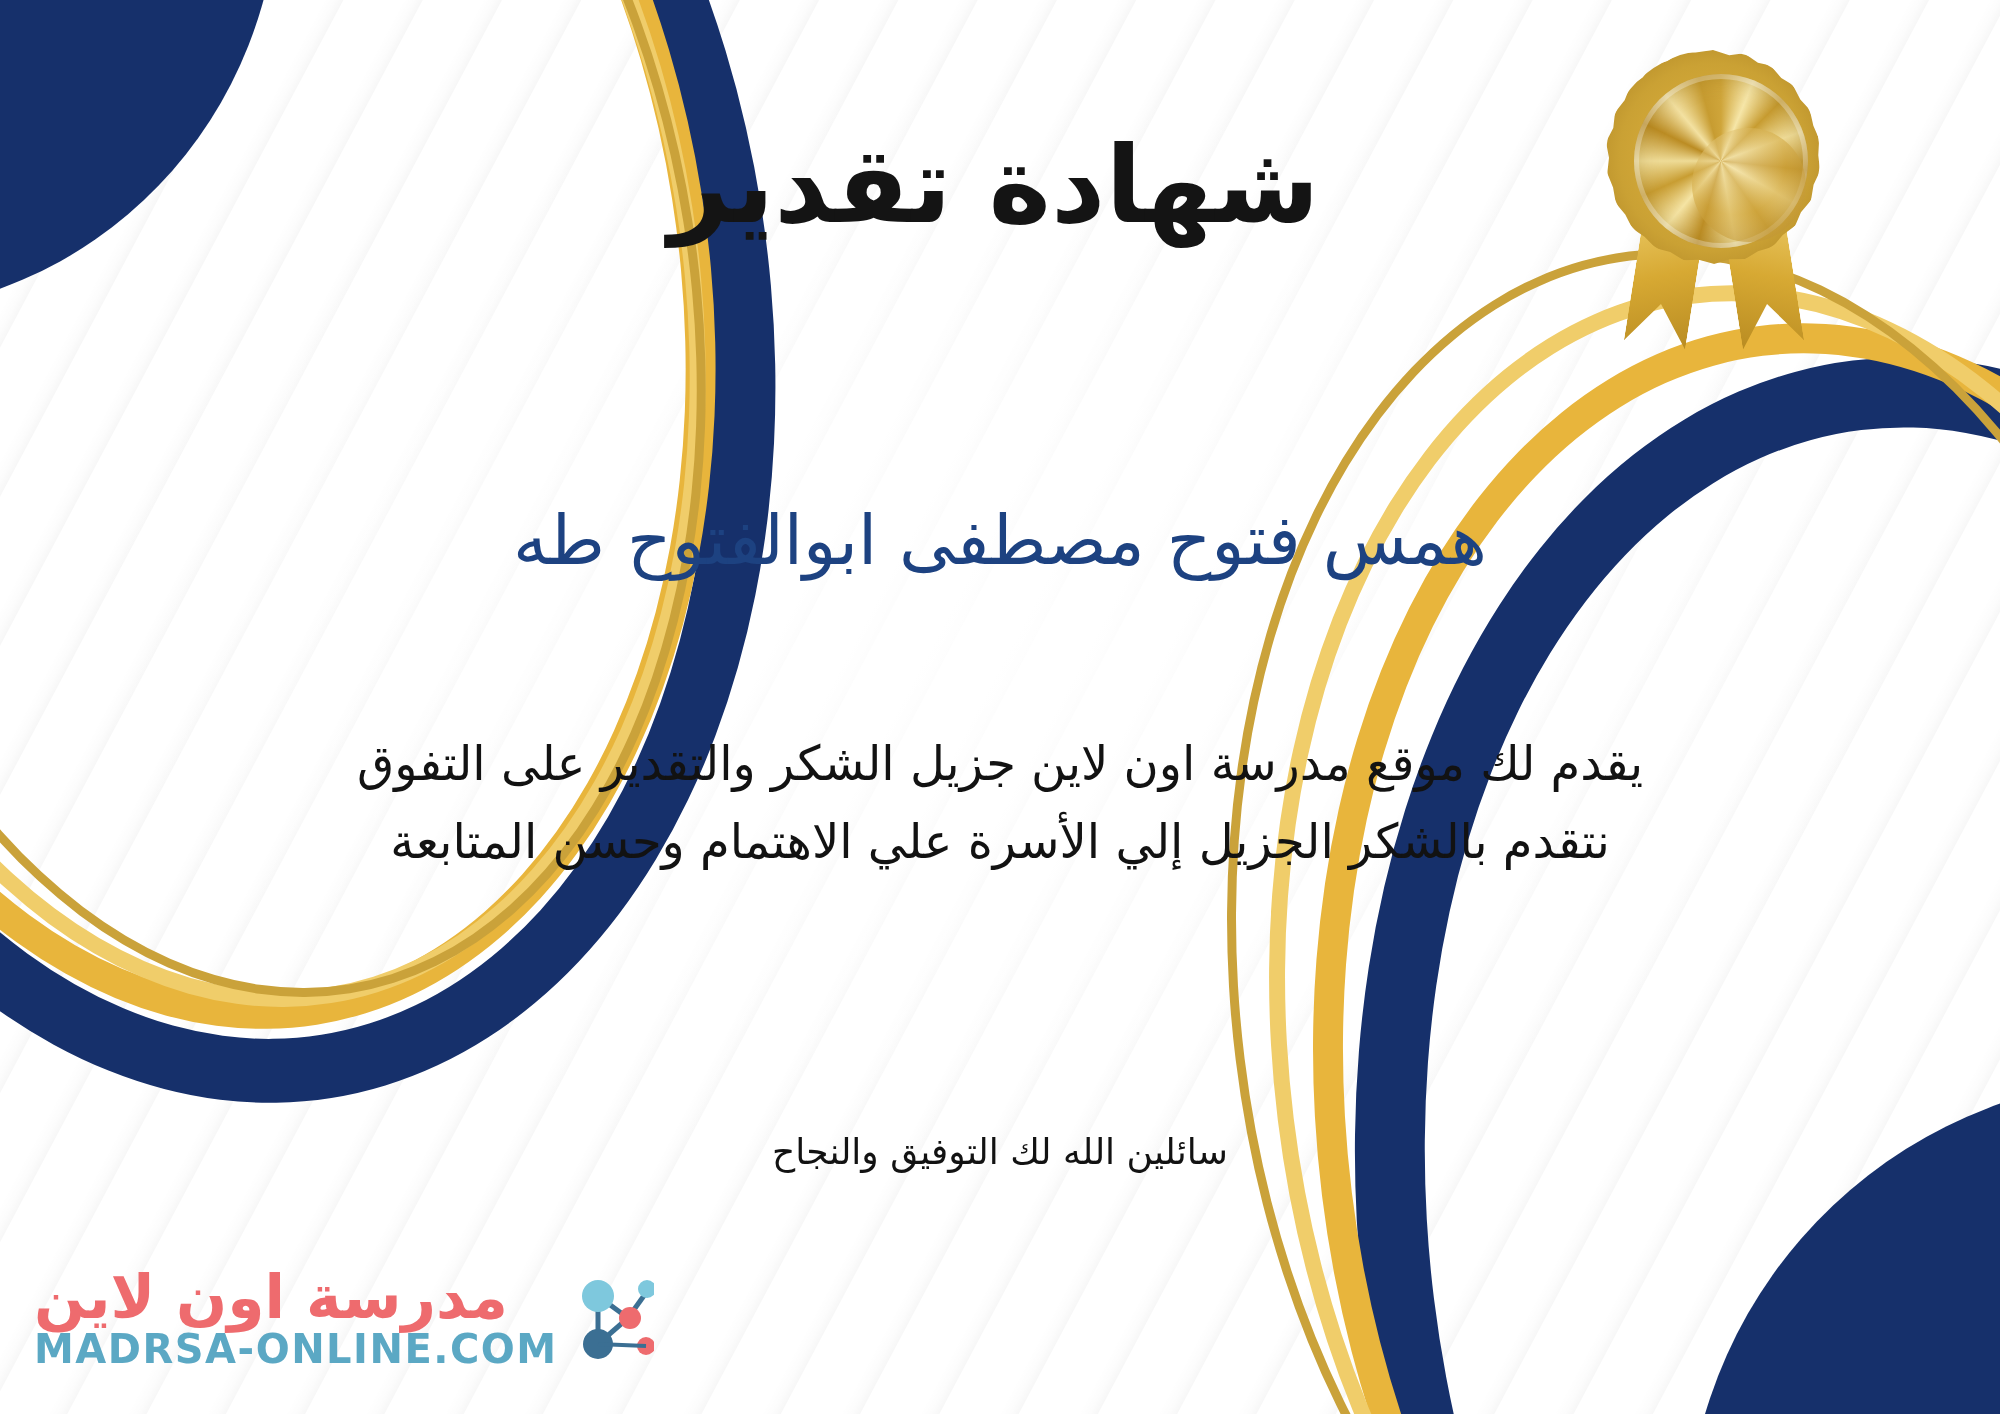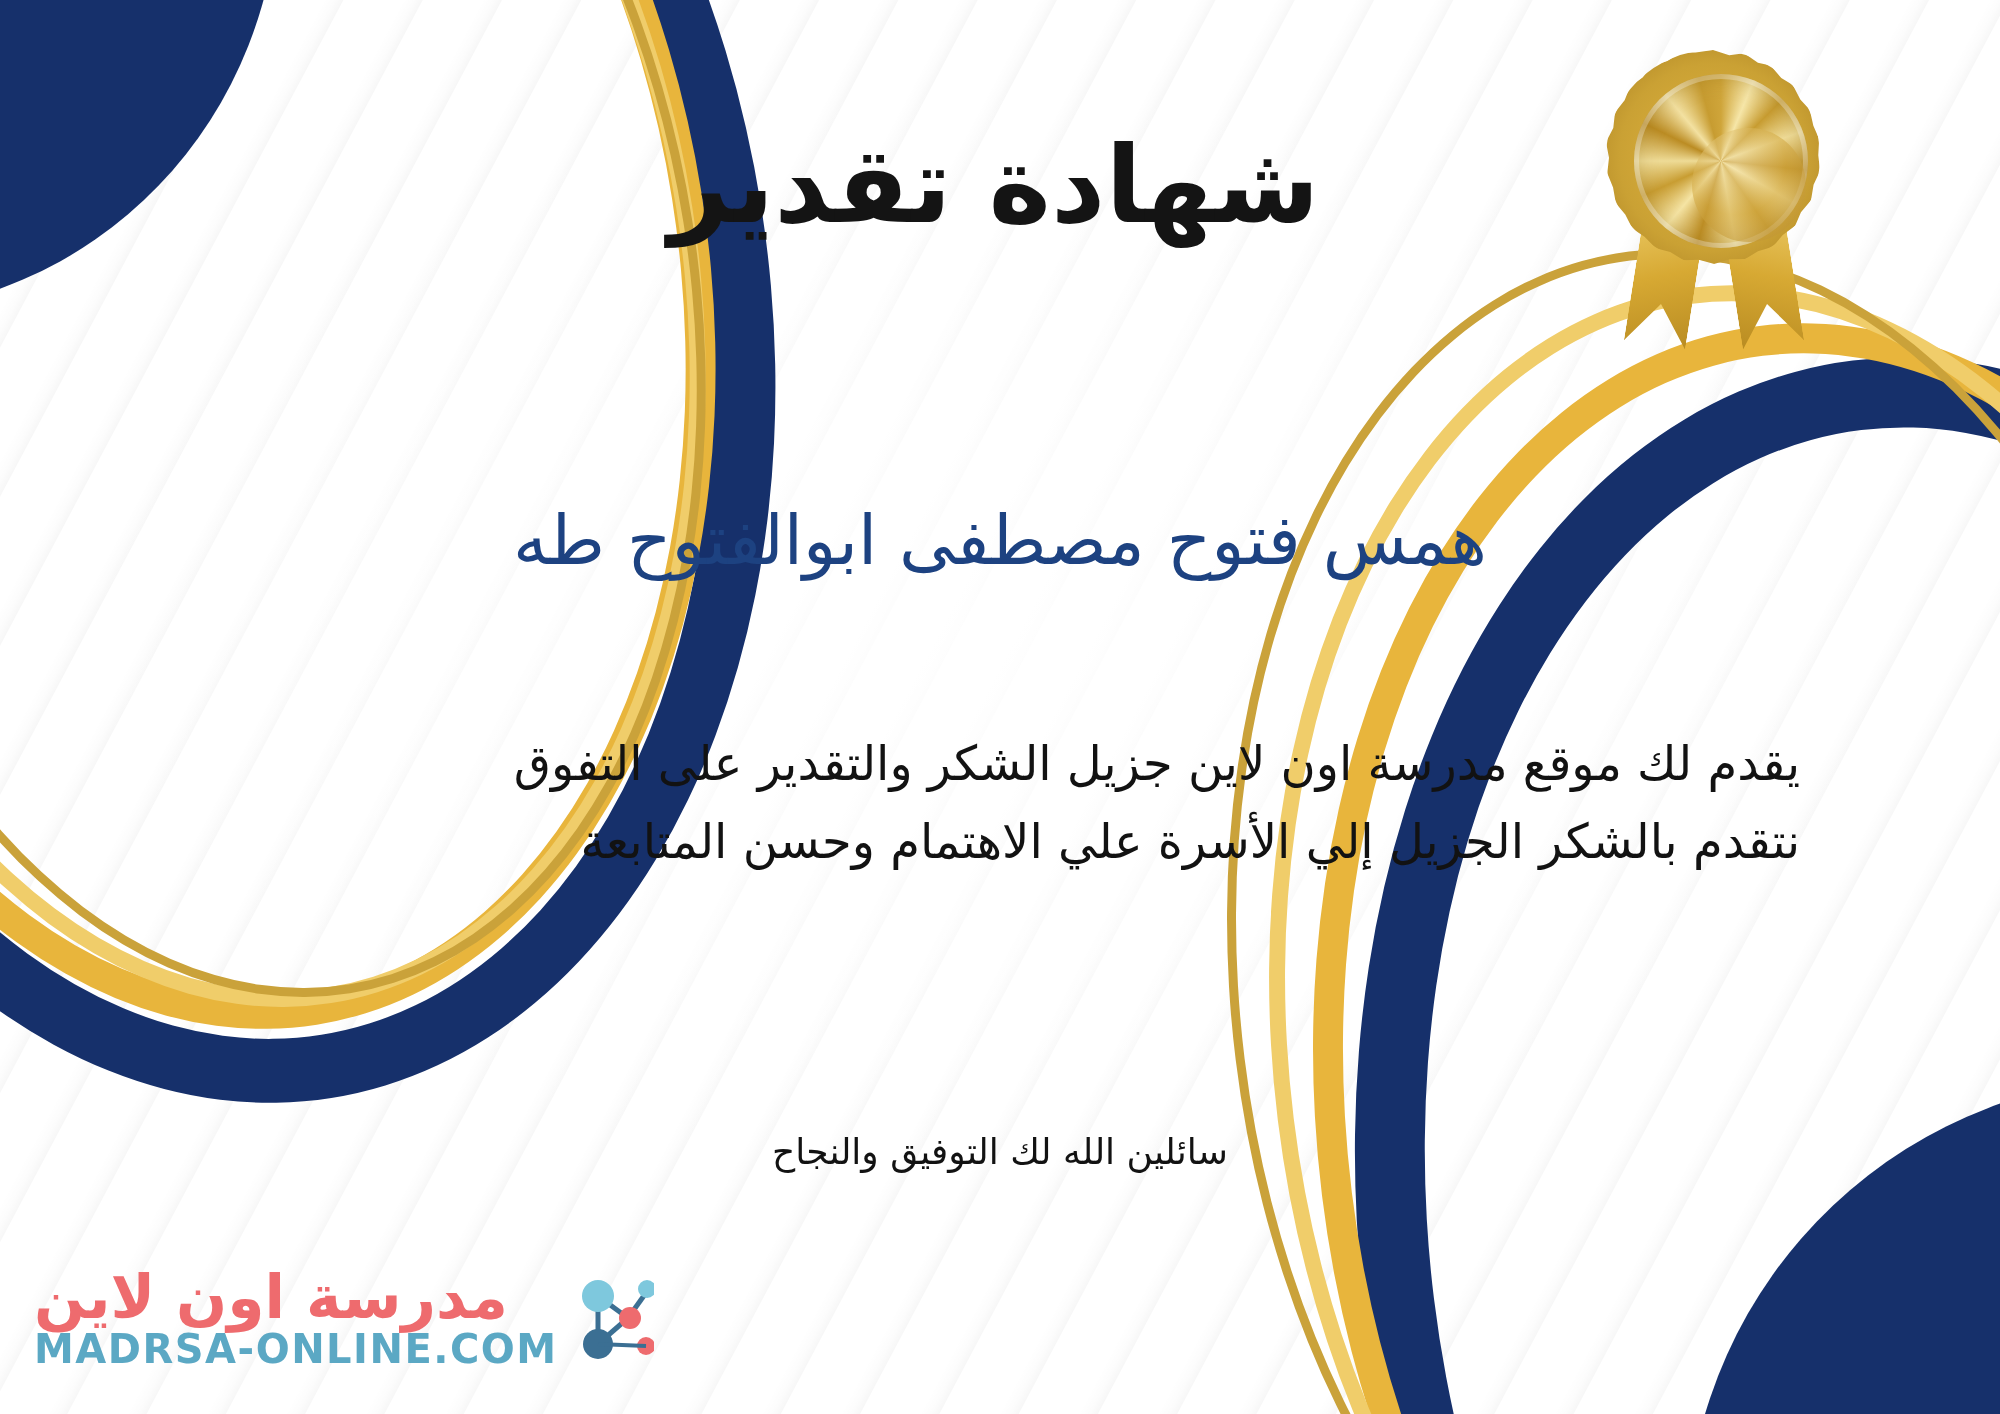--- a/index.html
+++ b/index.html
@@ -198,21 +198,20 @@
     line-height:1.18;
   }
 
   .body-text{
     position:absolute;
     top:725px;left:200px;right:200px;
     font-size:48px;
     font-weight:400;
     color:#121212;
     line-height:1.62;
-    text-align:right;
   }
   .body-line{display:block;white-space:nowrap;}
   .grade-value{
     color:#1d4281;
     font-weight:700;
     padding:0 14px;
     letter-spacing:2px;
   }
 
   .closing-text{

